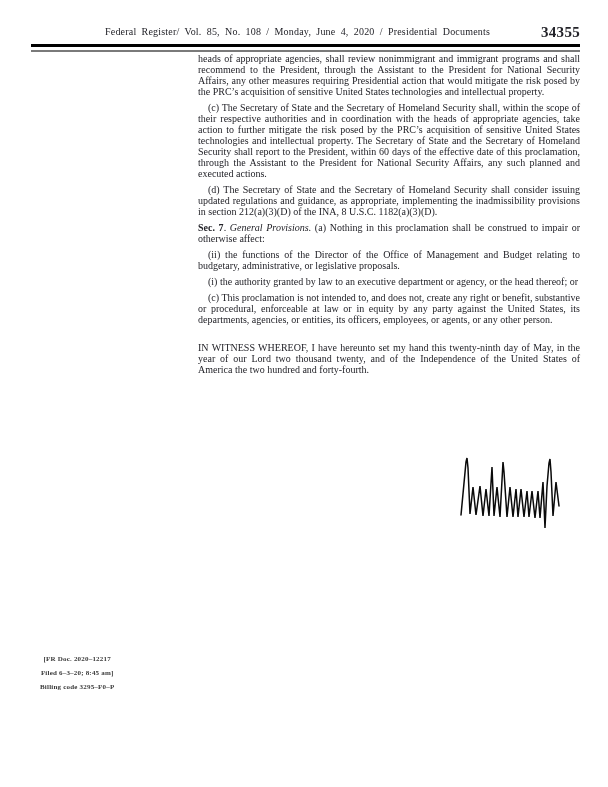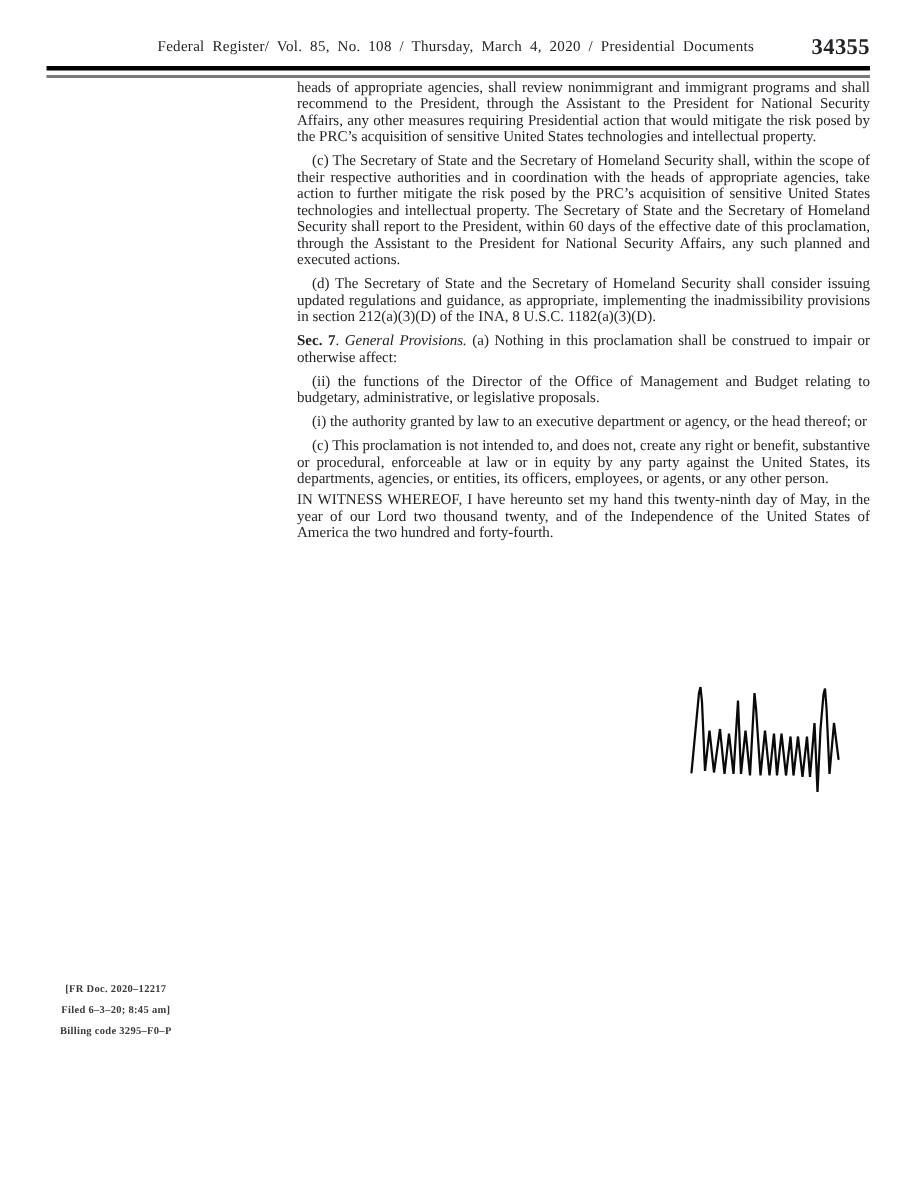--- a/index.html
+++ b/index.html
@@ -42,21 +42,21 @@
     background:var(--rule-secondary);
   }
   
   .doc-body{
     position:absolute;left:198px;top:53px;width:382px;
     font-size:10px;line-height:11px;
     text-align:justify;
   }
   .doc-body p{margin:5px 0 0 0;}
   .doc-body p.first{margin-top:0;}
-  .doc-body p.tight{margin-top:3px;}
+  .doc-body p.tight{margin-top:17px;}
   .doc-body p.indent{text-indent:10px;}
   .sec-label{font-weight:bold;}
   .sec-title{font-style:italic;}
   
   .signature{
     position:absolute;left:458px;top:454px;width:104px;height:76px;
   }
   .signature svg{display:block;width:104px;height:76px;}
   
   .footer{
@@ -65,21 +65,21 @@
     color:var(--footer-text);letter-spacing:.2px;
   }
   .footer div{white-space:nowrap;text-align:center;}
 </style>
 </head>
 <body>
 
 <div class="page">
 
   <div class="header">
-    <span class="title"><b>Federal Register</b><span>/ Vol. 85, No. 108 / Thursday, March 4, 2020 / Presidential Documents</span></span>
+    <span class="title"><b>Federal Register</b><span>/ Vol. 85, No. 108 / Monday, June 4, 2020 / Presidential Documents</span></span>
     <span class="pagenum">34355</span>
   </div>
   <div class="rule-primary"></div>
   <div class="rule-secondary"></div>
 
   <div class="doc-body">
     <p class="first">heads of appropriate agencies, shall review nonimmigrant and immigrant programs and shall recommend to the President, through the Assistant to the President for National Security Affairs, any other measures requiring Presidential action that would mitigate the risk posed by the PRC’s acquisition of sensitive United States technologies and intellectual property.</p>
     <p class="indent">(c) The Secretary of State and the Secretary of Homeland Security shall, within the scope of their respective authorities and in coordination with the heads of appropriate agencies, take action to further mitigate the risk posed by the PRC’s acquisition of sensitive United States technologies and intellectual property. The Secretary of State and the Secretary of Homeland Security shall report to the President, within 60 days of the effective date of this proclamation, through the Assistant to the President for National Security Affairs, any such planned and executed actions.</p>
     <p class="indent">(d) The Secretary of State and the Secretary of Homeland Security shall consider issuing updated regulations and guidance, as appropriate, implementing the inadmissibility provisions in section 212(a)(3)(D) of the INA, 8 U.S.C. 1182(a)(3)(D).</p>
     <p><span class="sec-label">Sec. 7</span><span>. </span><span class="sec-title">General Provisions.</span><span> (a) Nothing in this proclamation shall be construed to impair or otherwise affect:</span></p>

